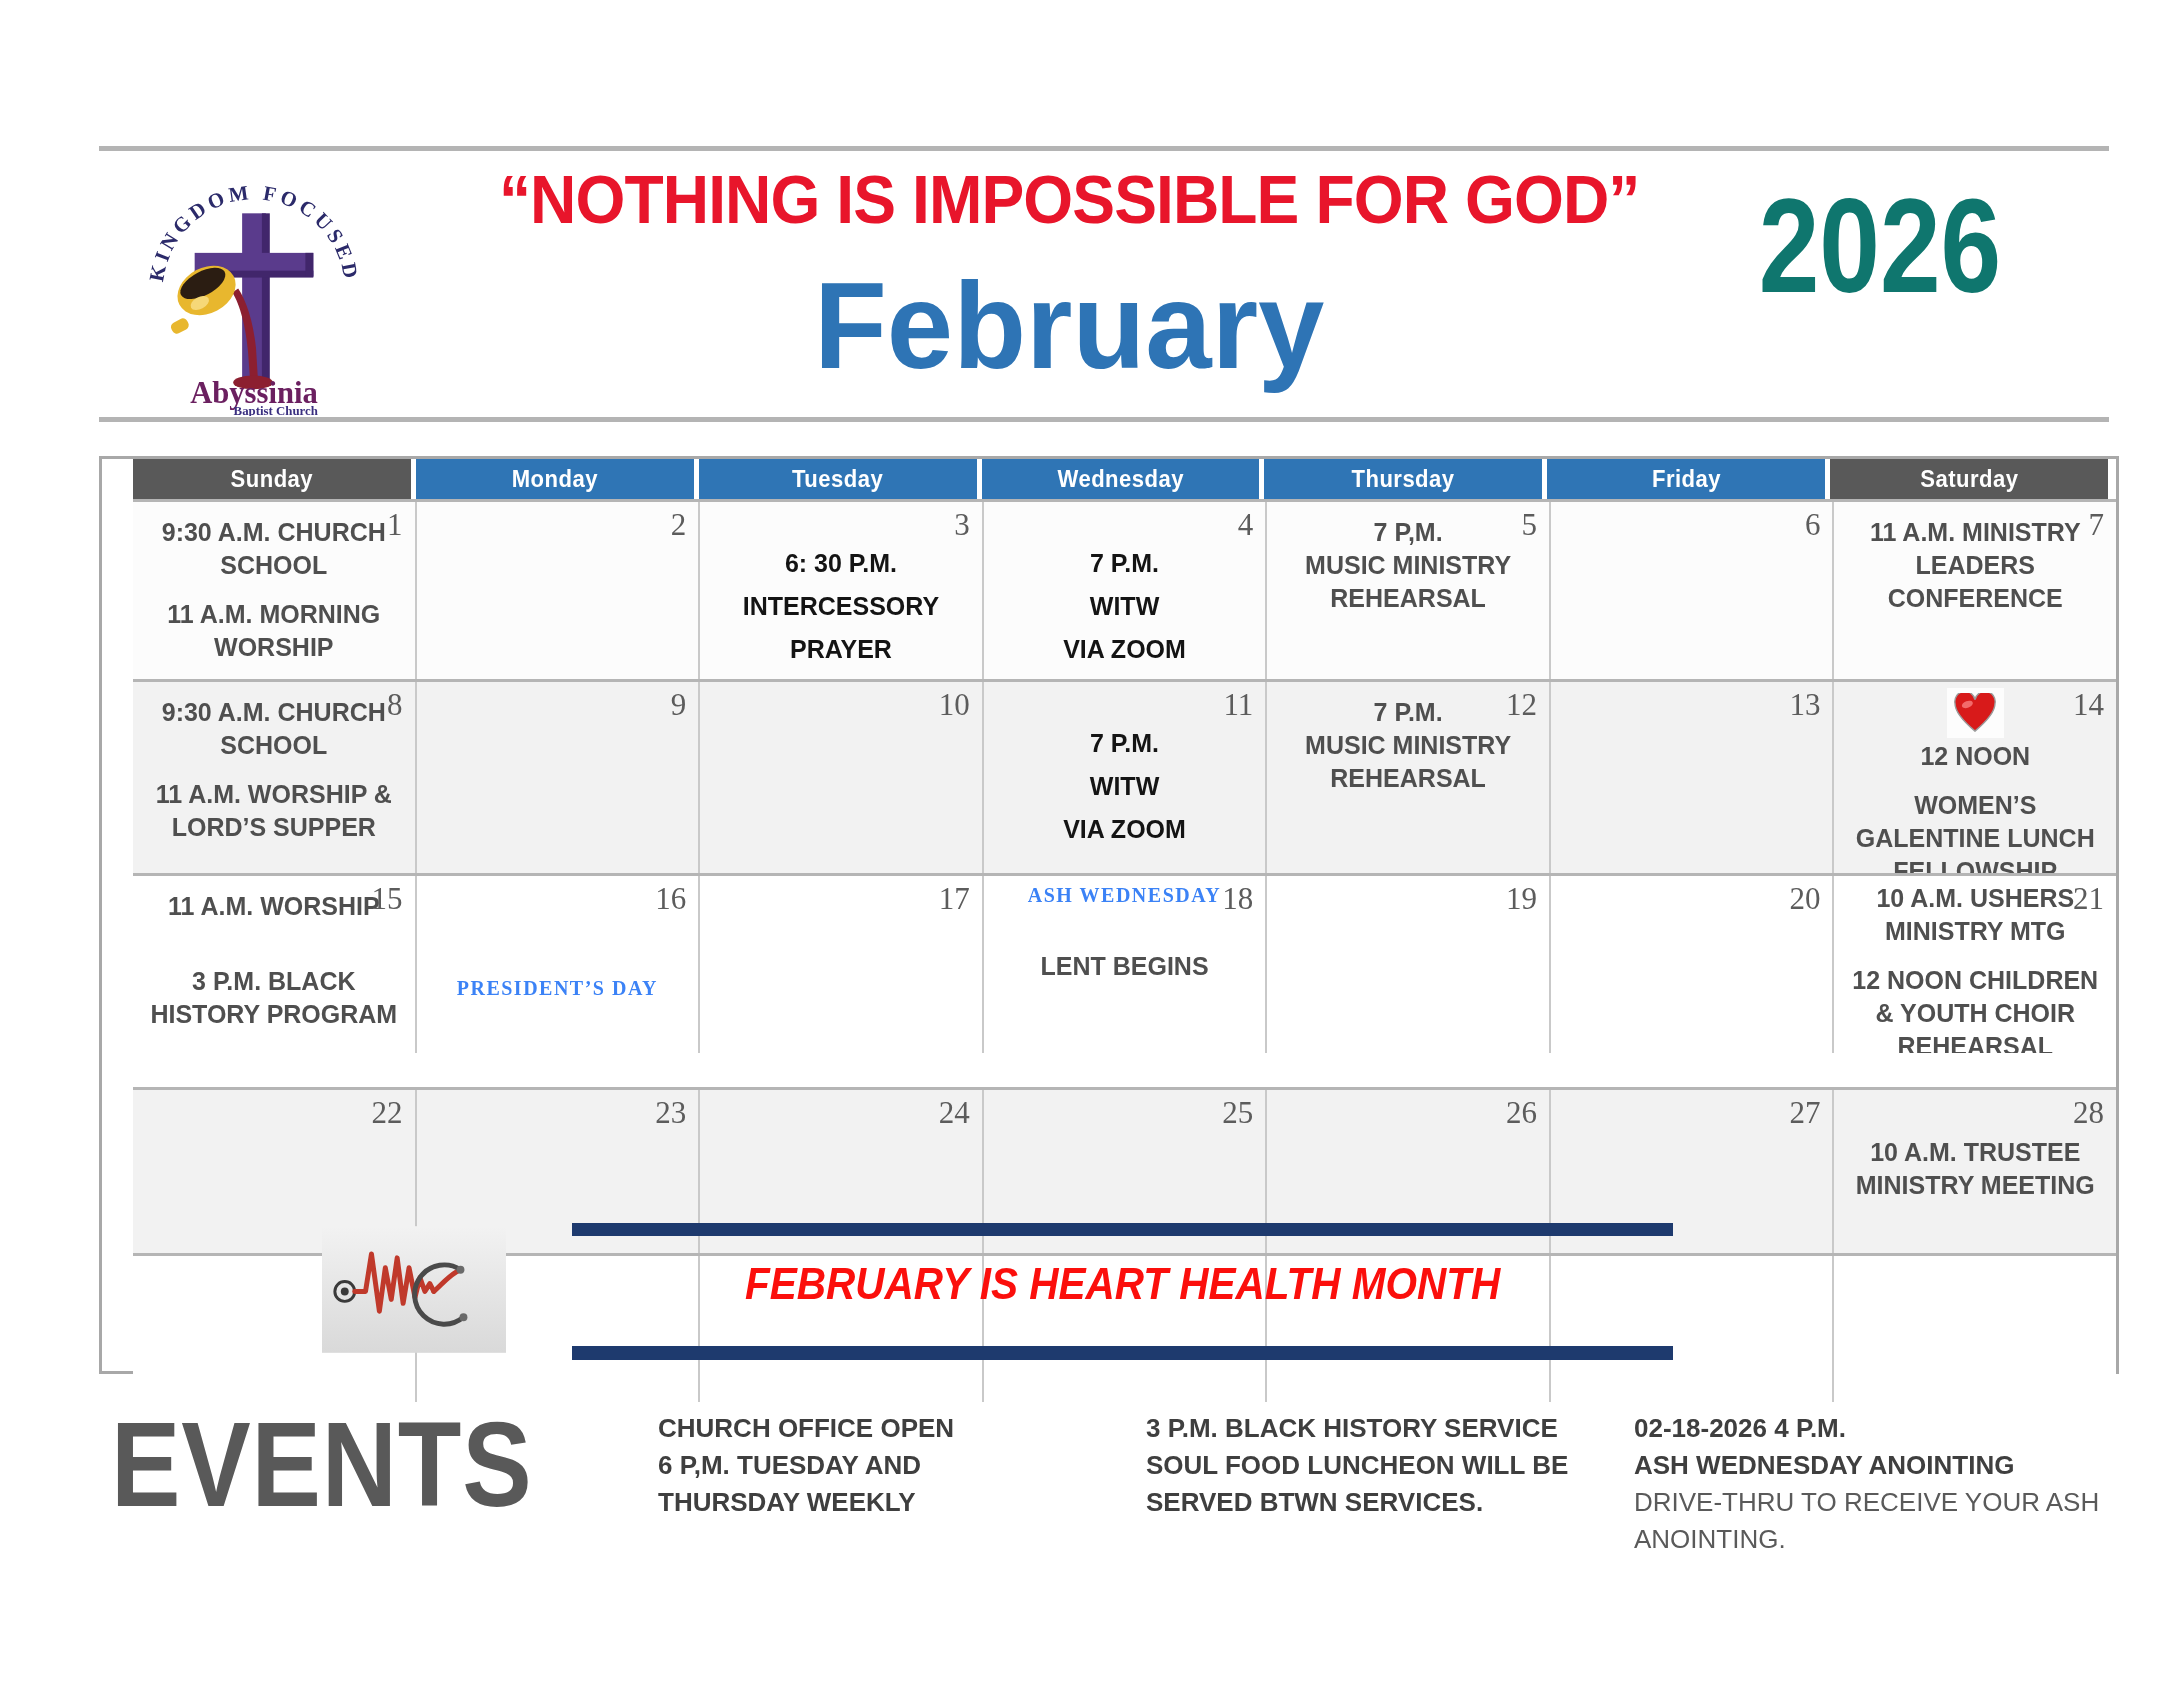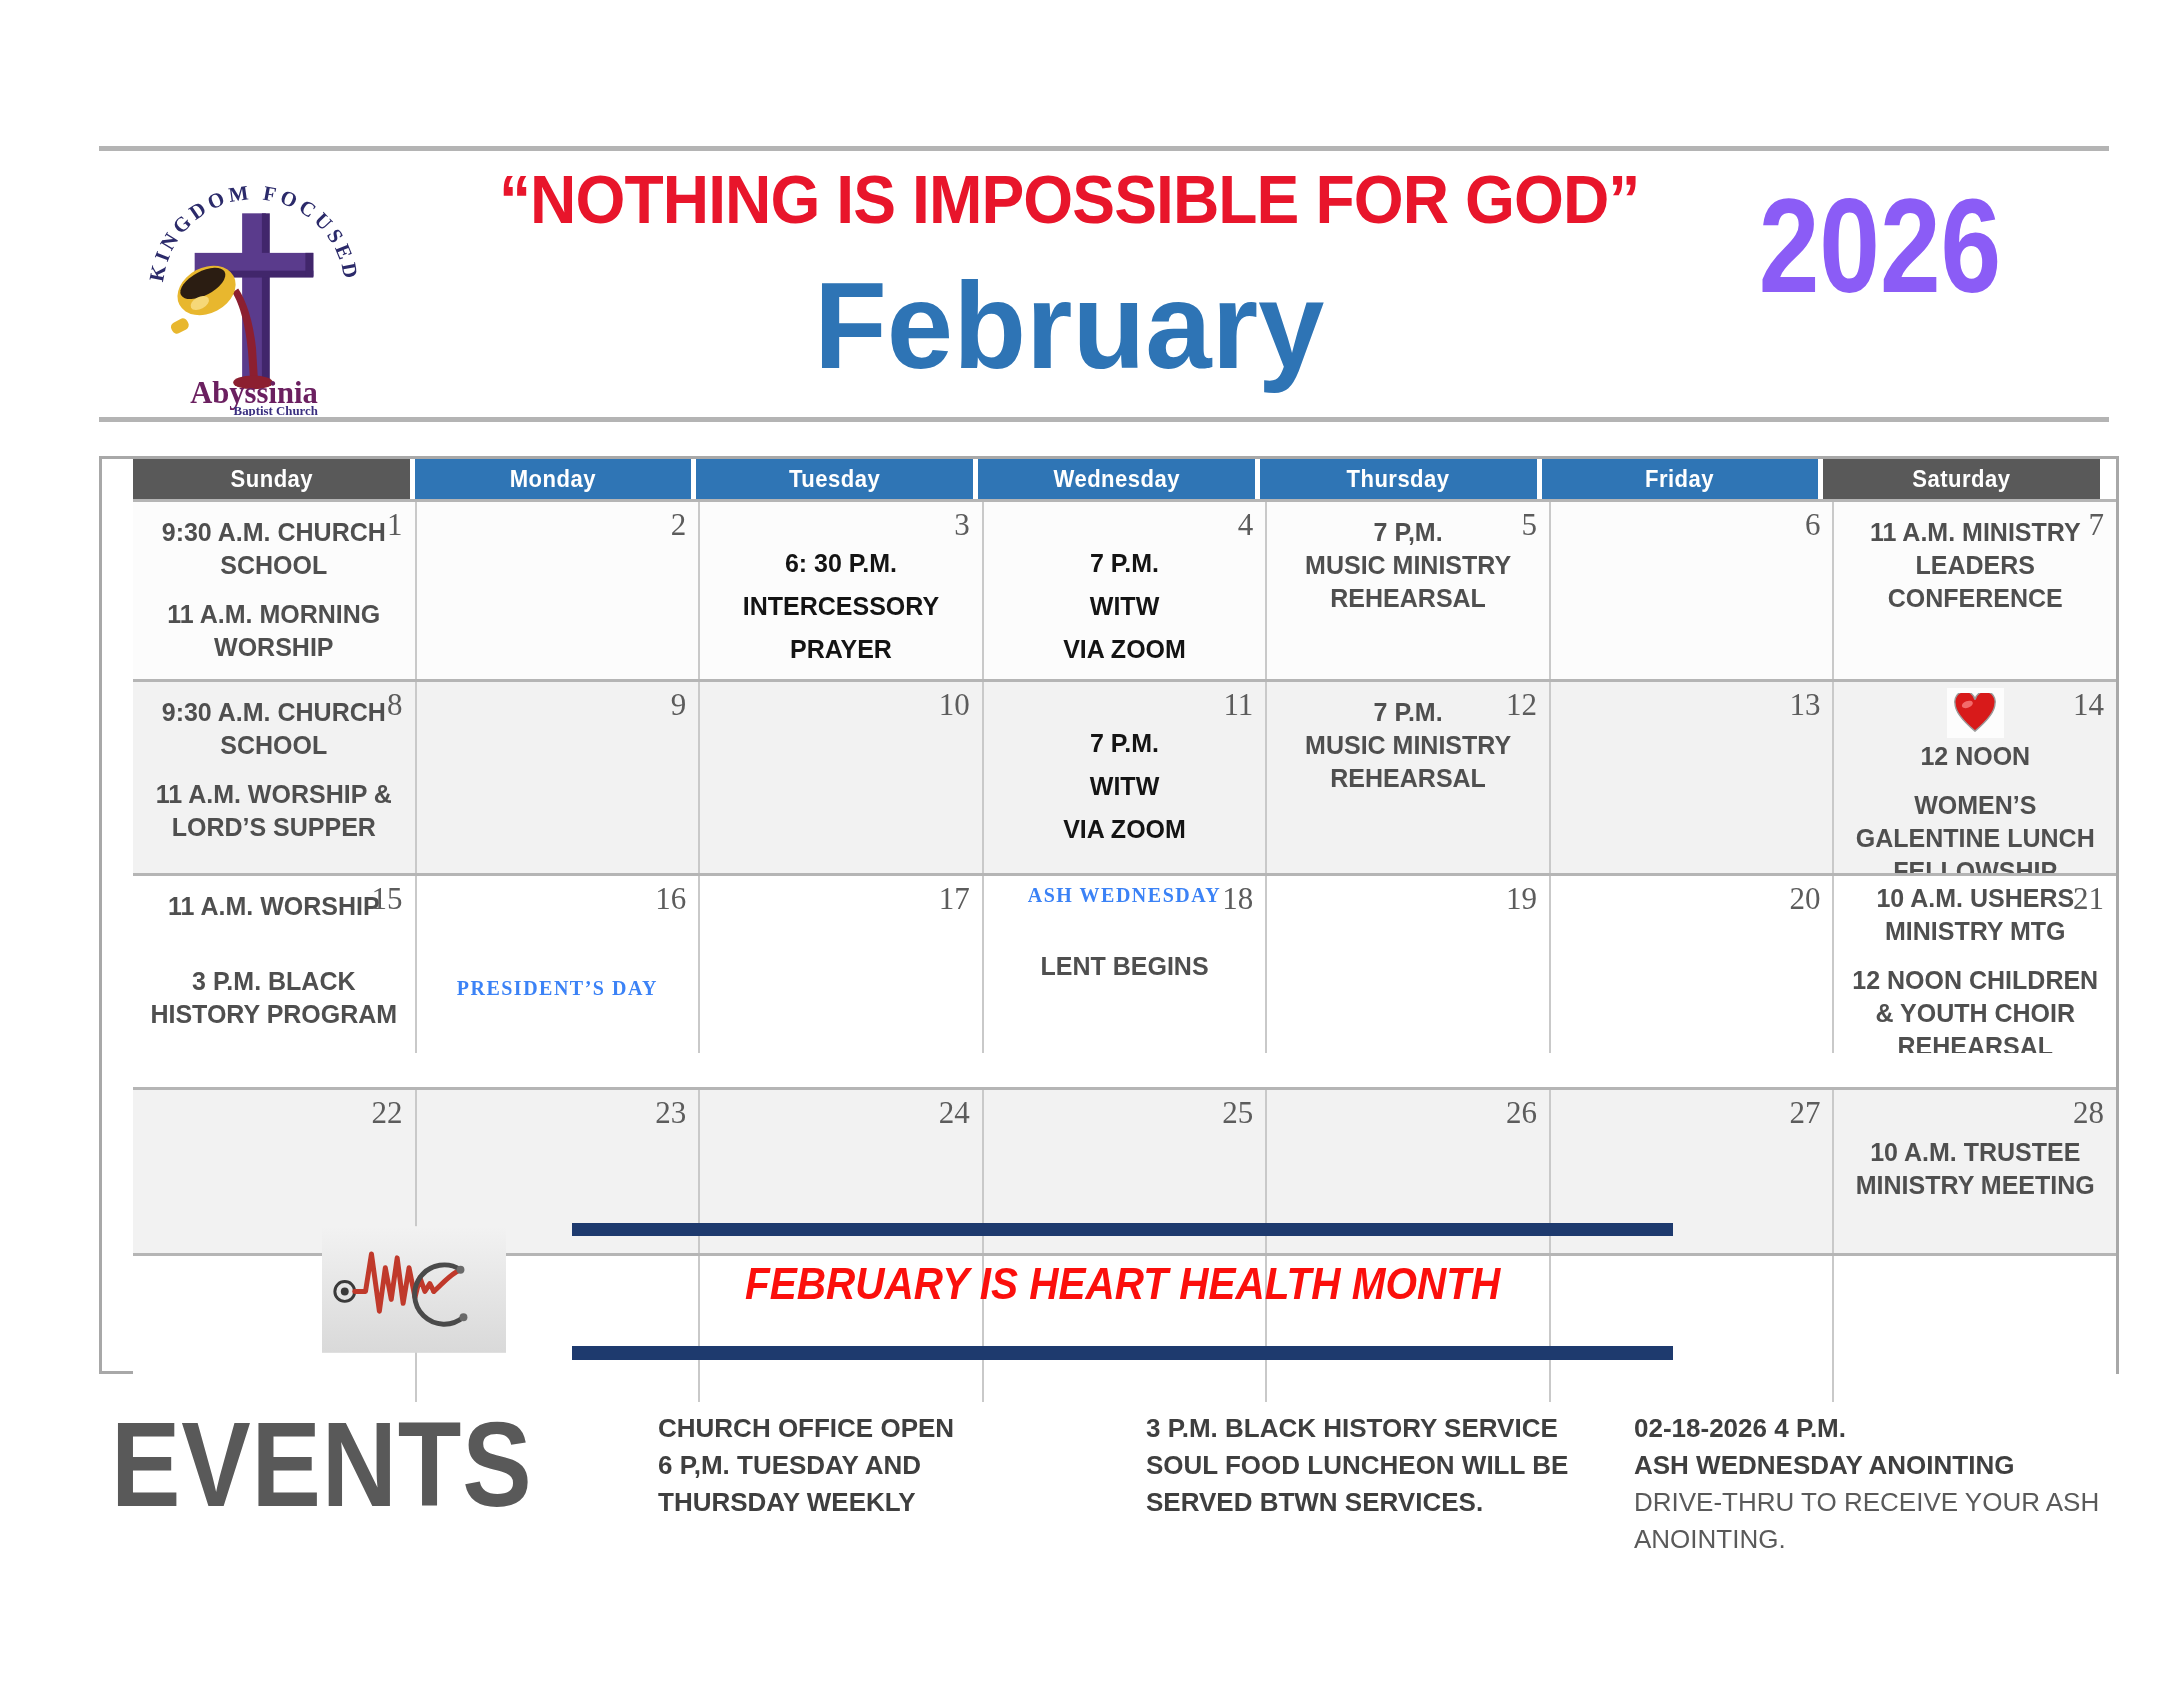--- a/index.html
+++ b/index.html
@@ -17,37 +17,37 @@
     color:#e8152b; font-size:69px; font-weight:bold; white-space:nowrap;
   }
   .quote > span { display:inline-block; transform:scaleX(.93); transform-origin:center; letter-spacing:-1px;}
   .month-title {
     position:absolute; left:426px; top:255px; width:1287px; text-align:center;
     color:#2e74b5; font-size:123px; font-weight:bold;
   }
   .month-title > span { display:inline-block; transform:scaleX(.97); }
   .year-title {
     position:absolute; left:1721px; top:170px; width:317px; text-align:center;
-    color:#8b5cf6; font-size:133px; font-weight:bold;
+    color:#0f766e; font-size:133px; font-weight:bold;
   }
   .year-title > span { display:inline-block; transform:scaleX(.82); }
 
   .logo { position:absolute; left:137px; top:154px; width:233px; height:262px; }
 
   
   #calendar {
     position:absolute; left:99px; top:456px; width:2020px; height:918px;
     border:3px solid #a8a8a8; background:#fff; box-sizing:border-box;padding-left:31px;
   }
   .day-headers { display:flex; height:40px; }
   .day-header {
     flex:1; display:flex; align-items:center; justify-content:center;
     color:#fff; font-weight:bold; font-size:24px; margin-right:5px;
   }
-  .day-header:last-child { margin-right:16px; }
+  .day-header:last-child { margin-right:8px; }
   .day-header.weekend { background:#595959; }
   .day-header.weekday { background:#2f75b5; }
   .day-header > span { display:inline-block; transform:scaleX(.92); letter-spacing:0.5px; }
 
   .week-row { display:flex; border-top:3px solid #b5b5b5; box-sizing:border-box; }
   .cell {
     flex:1; position:relative; border-right:2px solid #c9c9c9; box-sizing:border-box;
     padding:4px 8px 0; overflow:hidden;
   }
   .cell:last-child { border-right:none; }

